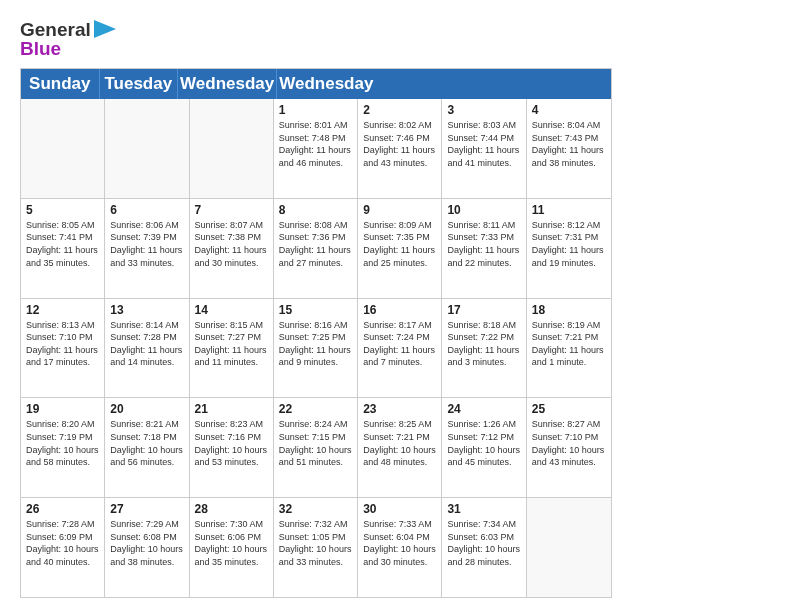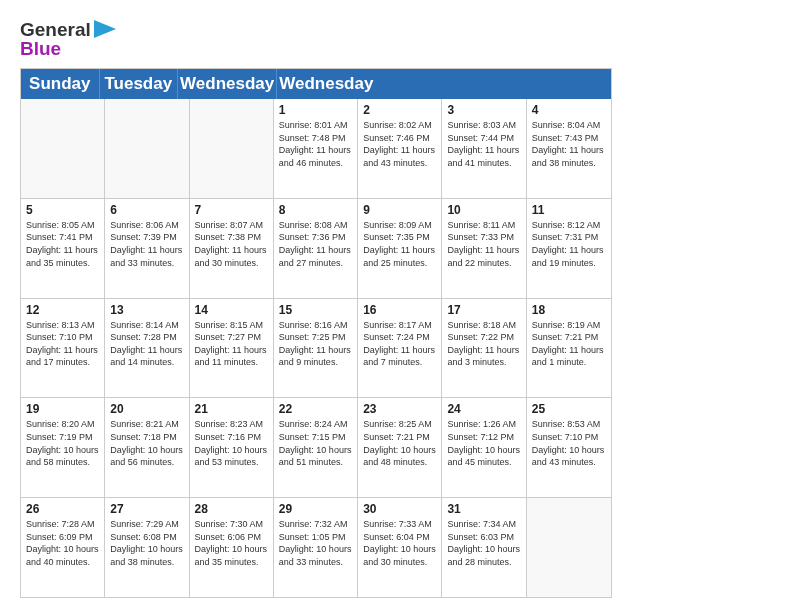--- a/index.html
+++ b/index.html
@@ -302,21 +302,21 @@
           </div>
           <div class="cal-cell">
             <span class="day-num">24</span>
             <div class="cell-text">Sunrise: 1:26 AM</div>
             <div class="cell-text">Sunset: 7:12 PM</div>
             <div class="cell-text">Daylight: 10 hours</div>
             <div class="cell-text">and 45 minutes.</div>
           </div>
           <div class="cal-cell">
             <span class="day-num">25</span>
-            <div class="cell-text">Sunrise: 8:53 AM</div>
+            <div class="cell-text">Sunrise: 8:27 AM</div>
             <div class="cell-text">Sunset: 7:10 PM</div>
             <div class="cell-text">Daylight: 10 hours</div>
             <div class="cell-text">and 43 minutes.</div>
           </div>
         </div>
         <div class="cal-row">
           <div class="cal-cell">
             <span class="day-num">26</span>
             <div class="cell-text">Sunrise: 7:28 AM</div>
             <div class="cell-text">Sunset: 6:09 PM</div>
@@ -331,21 +331,21 @@
             <div class="cell-text">and 38 minutes.</div>
           </div>
           <div class="cal-cell">
             <span class="day-num">28</span>
             <div class="cell-text">Sunrise: 7:30 AM</div>
             <div class="cell-text">Sunset: 6:06 PM</div>
             <div class="cell-text">Daylight: 10 hours</div>
             <div class="cell-text">and 35 minutes.</div>
           </div>
           <div class="cal-cell">
-            <span class="day-num">29</span>
+            <span class="day-num">32</span>
             <div class="cell-text">Sunrise: 7:32 AM</div>
             <div class="cell-text">Sunset: 1:05 PM</div>
             <div class="cell-text">Daylight: 10 hours</div>
             <div class="cell-text">and 33 minutes.</div>
           </div>
           <div class="cal-cell">
             <span class="day-num">30</span>
             <div class="cell-text">Sunrise: 7:33 AM</div>
             <div class="cell-text">Sunset: 6:04 PM</div>
             <div class="cell-text">Daylight: 10 hours</div>

